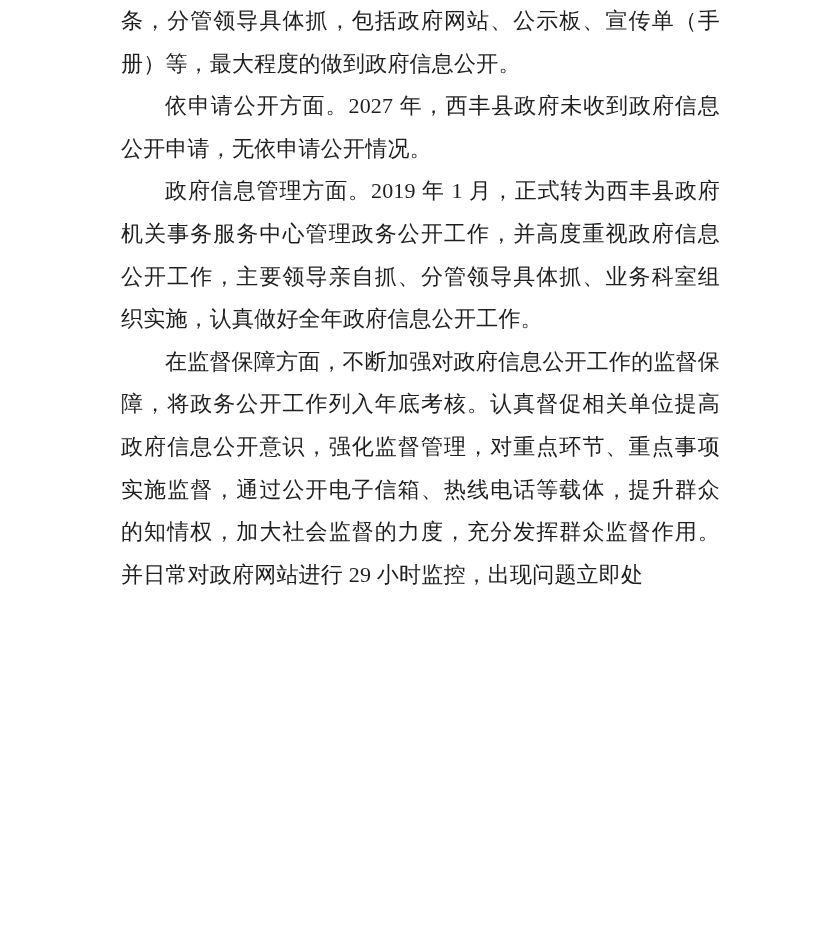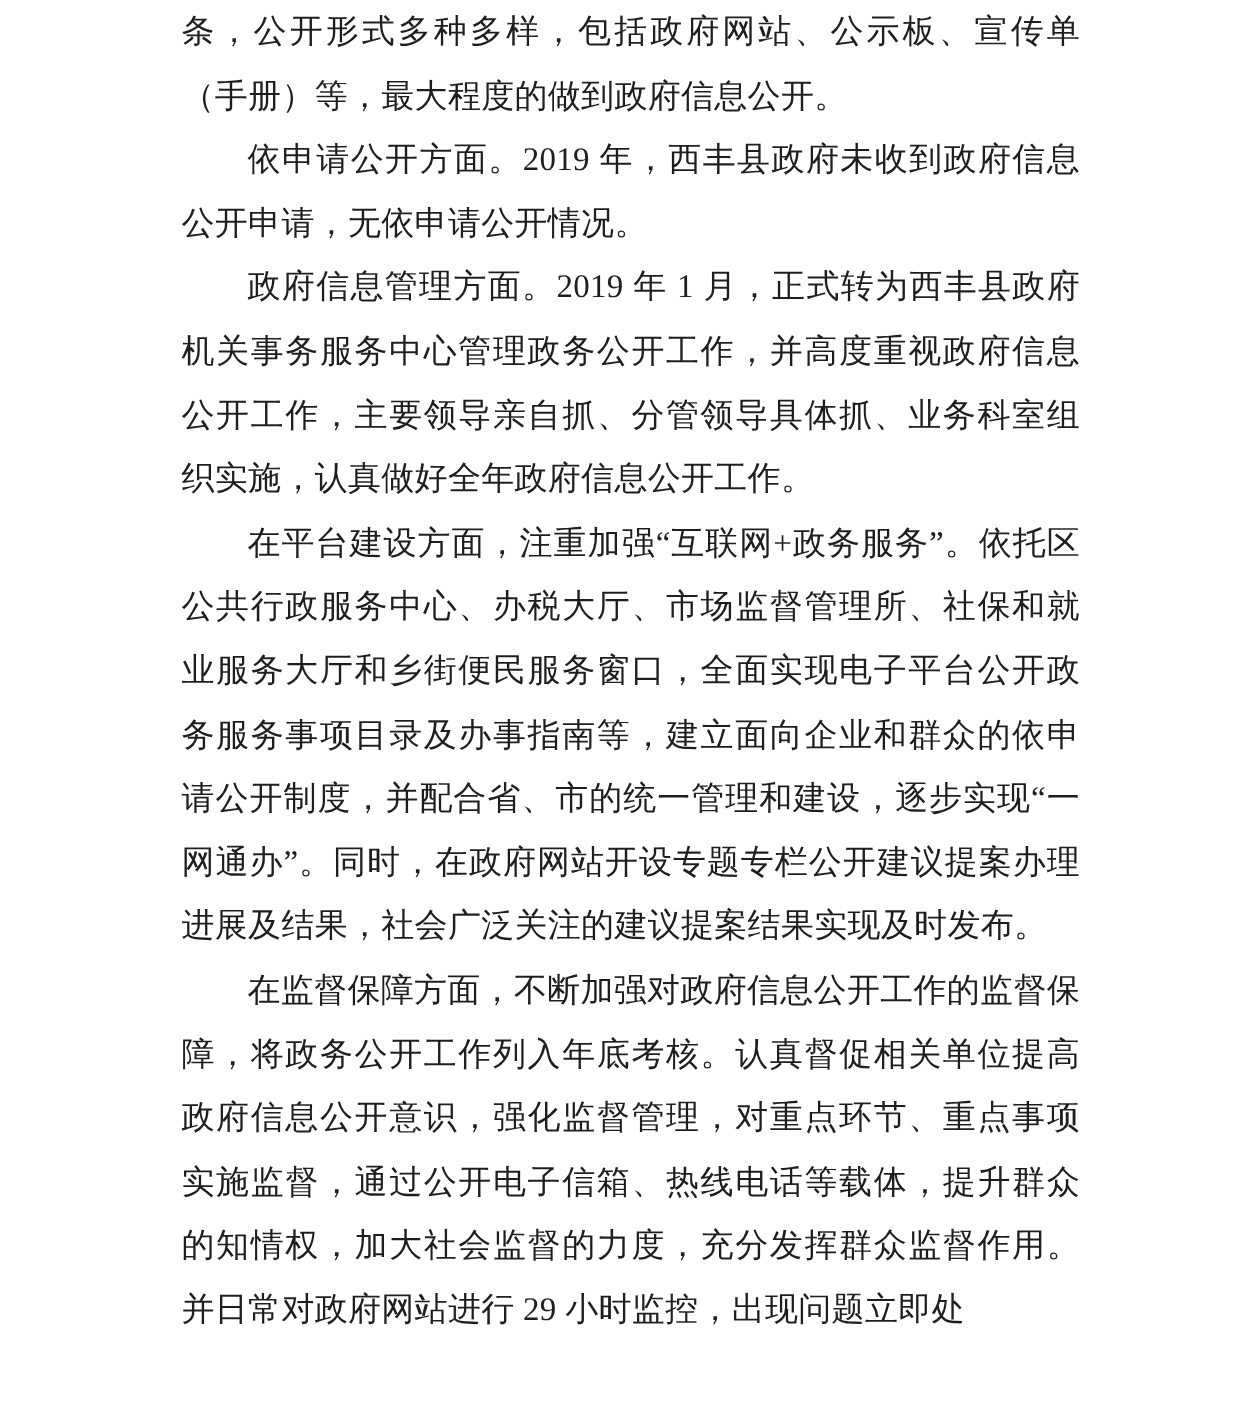--- a/index.html
+++ b/index.html
@@ -34,19 +34,18 @@
   }
   .doc p.para.indent {
     text-indent: 2em;
   }
 </style>
 </head>
 <body>
 
 <div class="page" style="background: rgb(255, 255, 255);">
   <div class="doc" style="color: rgb(30, 30, 30);">
-      <p class="para">条，公开形式多种多样，包括政府网站、公示板、宣传单（手册）等，最大程度的做到政府信息公开。</p>
-      <p class="para indent">依申请公开方面。2019 年，西丰县政府未收到政府信息公开申请，无依申请公开情况。</p>
+      <p class="para">条，分管领导具体抓，包括政府网站、公示板、宣传单（手册）等，最大程度的做到政府信息公开。</p>
+      <p class="para indent">依申请公开方面。2027 年，西丰县政府未收到政府信息公开申请，无依申请公开情况。</p>
       <p class="para indent">政府信息管理方面。2019 年 1 月，正式转为西丰县政府机关事务服务中心管理政务公开工作，并高度重视政府信息公开工作，主要领导亲自抓、分管领导具体抓、业务科室组织实施，认真做好全年政府信息公开工作。</p>
-      <p class="para indent">在平台建设方面，注重加强“互联网+政务服务”。依托区公共行政服务中心、办税大厅、市场监督管理所、社保和就业服务大厅和乡街便民服务窗口，全面实现电子平台公开政务服务事项目录及办事指南等，建立面向企业和群众的依申请公开制度，并配合省、市的统一管理和建设，逐步实现“一网通办”。同时，在政府网站开设专题专栏公开建议提案办理进展及结果，社会广泛关注的建议提案结果实现及时发布。</p>
       <p class="para indent">在监督保障方面，不断加强对政府信息公开工作的监督保障，将政务公开工作列入年底考核。认真督促相关单位提高政府信息公开意识，强化监督管理，对重点环节、重点事项实施监督，通过公开电子信箱、热线电话等载体，提升群众的知情权，加大社会监督的力度，充分发挥群众监督作用。 并日常对政府网站进行 29 小时监控，出现问题立即处</p>
     </div>
 </div>
 
 </body></html>

